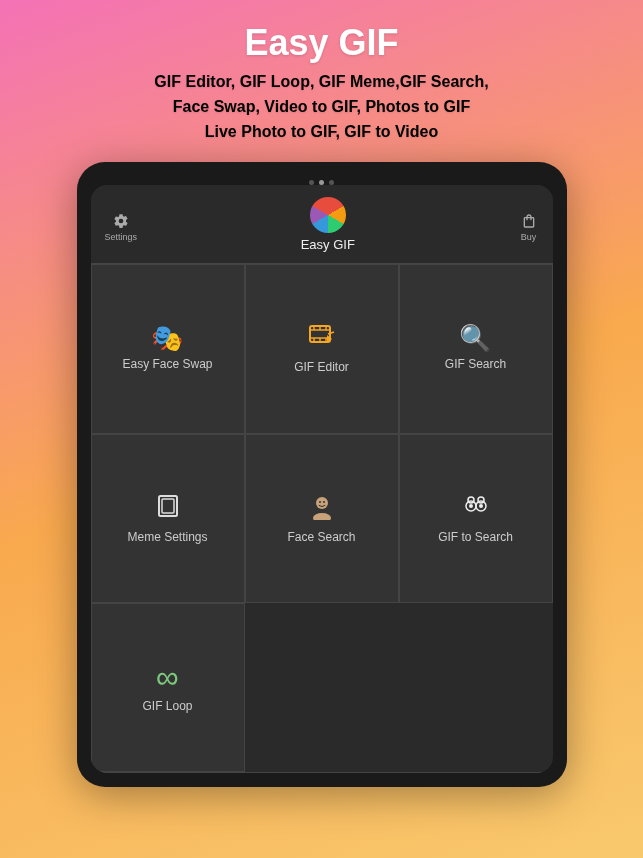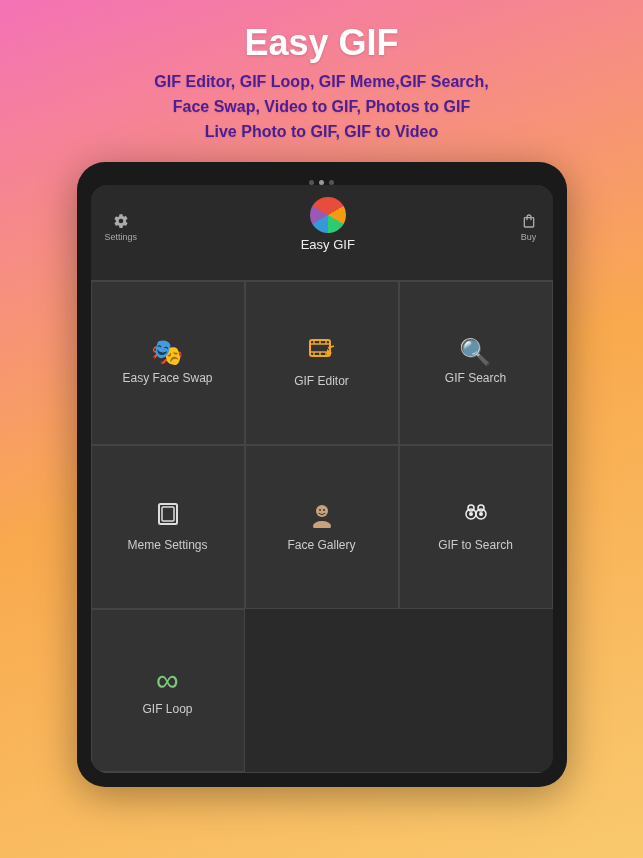--- a/index.html
+++ b/index.html
@@ -18,21 +18,21 @@
     .app-title {
       color: white;
       font-size: 36px;
       font-weight: 600;
       margin-top: 22px;
       margin-bottom: 6px;
       text-shadow: 0 1px 3px rgba(0,0,0,0.15);
     }
 
     .app-subtitle {
-      color: #4c1d95;
+      color: #000000;
       font-size: 16px;
       font-weight: 700;
       text-align: center;
       line-height: 1.55;
       padding: 0 20px;
       margin-bottom: 18px;
       text-shadow: 0 1px 2px rgba(0,0,0,0.1);
     }
 
     .device-frame {
@@ -50,21 +50,21 @@
       flex: 1;
       background: #2a2a2a;
       border-radius: 16px;
       overflow: hidden;
       display: flex;
       flex-direction: column;
     }
 
     .screen-header {
       background: #2a2a2a;
-      padding: 8px 14px 20px 14px;
+      padding: 8px 14px 3px 14px;
       display: flex;
       align-items: center;
       justify-content: space-between;
       flex-shrink: 0;
     }
 
     .header-btn {
       display: flex;
       flex-direction: column;
       align-items: center;
@@ -271,21 +271,21 @@
       <div class="grid-cell">
         <span class="cell-icon">
           <svg width="28" height="28" viewBox="0 0 28 28" fill="none" xmlns="http://www.w3.org/2000/svg">
             <circle cx="14" cy="11" r="6" fill="#c8a27a"></circle>
             <ellipse cx="14" cy="26" rx="9" ry="5" fill="#c8a27a"></ellipse>
             <circle cx="12" cy="10" r="1" fill="#333"></circle>
             <circle cx="16" cy="10" r="1" fill="#333"></circle>
             <path d="M11 13.5 Q14 16 17 13.5" stroke="#333" stroke-width="1" fill="none" stroke-linecap="round"></path>
           </svg>
         </span>
-        <span class="cell-label">Face Gallery</span>
+        <span class="cell-label">Face Search</span>
       </div>
 
       <div class="grid-cell">
         <span class="cell-icon">
           <svg width="28" height="28" viewBox="0 0 28 28" fill="none" xmlns="http://www.w3.org/2000/svg">
             <circle cx="9" cy="14" r="5" stroke="#eee" stroke-width="1.5" fill="none"></circle>
             <circle cx="9" cy="14" r="2" fill="#eee"></circle>
             <circle cx="19" cy="14" r="5" stroke="#eee" stroke-width="1.5" fill="none"></circle>
             <circle cx="19" cy="14" r="2" fill="#eee"></circle>
             <circle cx="9" cy="8" r="3" stroke="#eee" stroke-width="1.5" fill="none"></circle>

